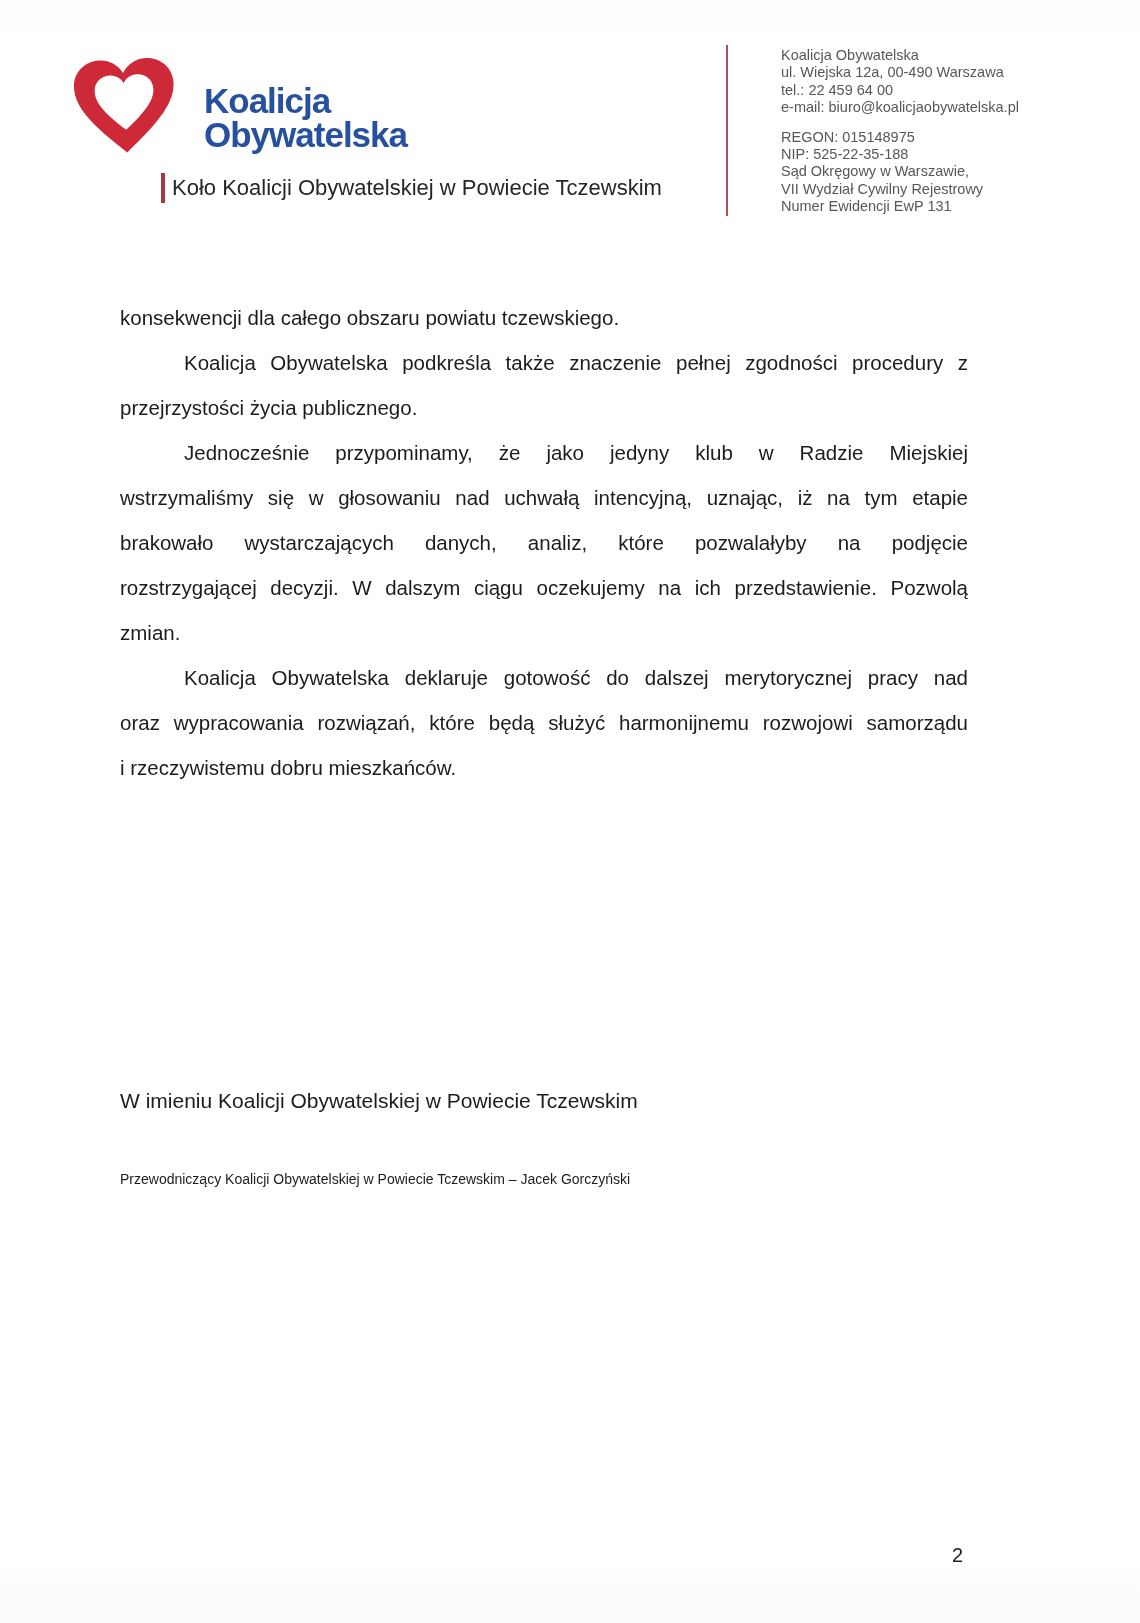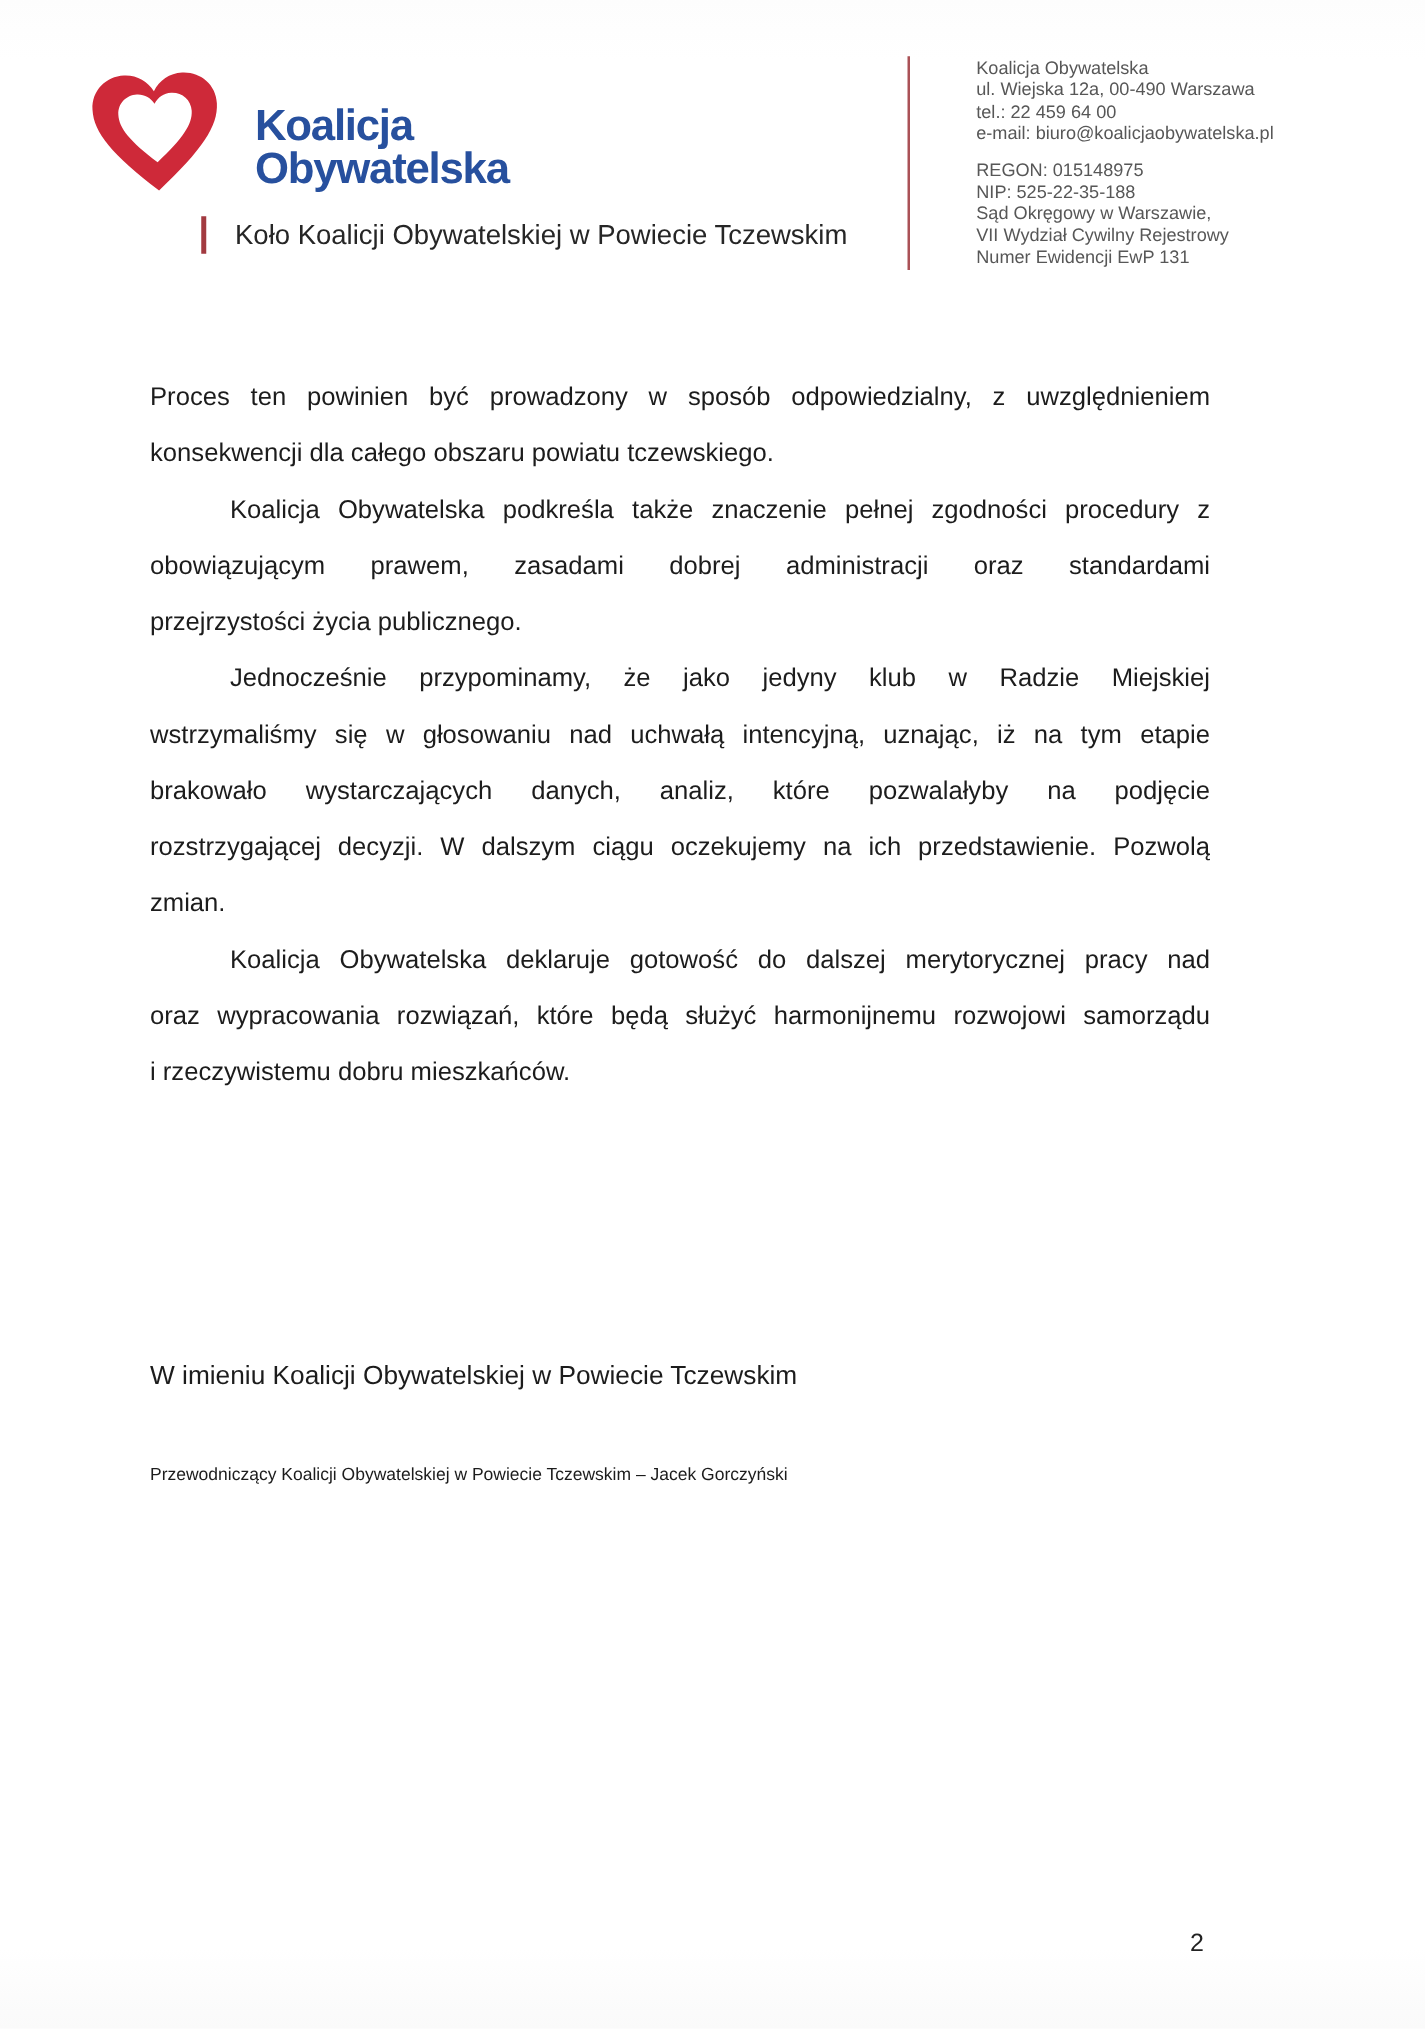--- a/index.html
+++ b/index.html
@@ -16,21 +16,21 @@
     background: linear-gradient(180deg, #fdfdfd 0%, #ffffff 3%, #ffffff 96%, #fafafa 100%);
   }
 
   
   .heart-logo { position: absolute; left: 72px; top: 56px; width: 106px; height: 106px; transform: rotate(-3deg); }
   .logo-text {
     position: absolute; left: 204px; top: 84px;
     font-size: 35px; line-height: 34px; font-weight: bold;
     letter-spacing: -1px; color: #27509e;
   }
-  .subtitle-wrap { position: absolute; left: 161px; top: 171px; display: flex; align-items: flex-start; gap: 16px; }
+  .subtitle-wrap { position: absolute; left: 161px; top: 171px; display: flex; align-items: flex-start; }
   .red-bar { display: inline-block; width: 4px; height: 30px; background: #a23a40; margin-right: 7px; margin-top: 2px; }
   .subtitle-text { font-size: 22px; line-height: 30px; color: #262626; white-space: nowrap; padding-top: 2px; }
 
   .lh-divider { position: absolute; left: 726px; top: 45px; width: 2px; height: 171px; background: #aa5156; }
 
   .contact-block { position: absolute; left: 770px; top: 47px; font-size: 14.5px; line-height: 17.4px; color: #575757; margin-left: 11px; }
   .contact-group2 { margin-top: 12px; }
 
   
   .content { position: absolute; left: 120px; top: 295px; width: 848px; font-size: 20.5px; line-height: 45px; color: #1c1c1c; }
@@ -80,26 +80,24 @@
           <div class="contact-line">NIP: 525-22-35-188</div>
           <div class="contact-line">Sąd Okręgowy w Warszawie,</div>
           <div class="contact-line">VII Wydział Cywilny Rejestrowy</div>
           <div class="contact-line">Numer Ewidencji EwP 131</div>
         </div>
     </div>
   </div>
 
   <main class="content">
       <div class="para">
-        <div class="line jl">Proces ten powinien być prowadzony w sposób odpowiedzialny, z uwzględnieniem</div>
         <div class="line">konsekwencji dla całego obszaru powiatu tczewskiego.</div>
       </div>
       <div class="para">
         <div class="line jl ind">Koalicja Obywatelska podkreśla także znaczenie pełnej zgodności procedury z</div>
-        <div class="line jl">obowiązującym prawem, zasadami dobrej administracji oraz standardami</div>
         <div class="line">przejrzystości życia publicznego.</div>
       </div>
       <div class="para">
         <div class="line jl ind">Jednocześnie przypominamy, że jako jedyny klub w Radzie Miejskiej</div>
         <div class="line jl">wstrzymaliśmy się w głosowaniu nad uchwałą intencyjną, uznając, iż na tym etapie</div>
         <div class="line jl">brakowało wystarczających danych, analiz, które pozwalałyby na podjęcie</div>
         <div class="line jl">rozstrzygającej decyzji. W dalszym ciągu oczekujemy na ich przedstawienie. Pozwolą</div>
         <div class="line">zmian.</div>
       </div>
       <div class="para">

